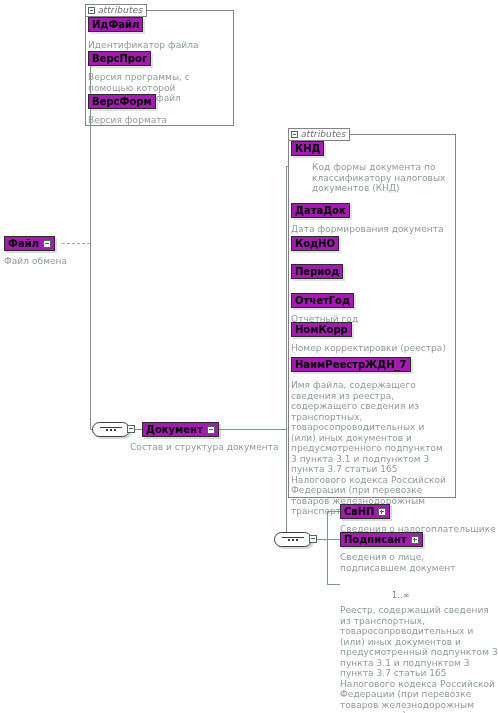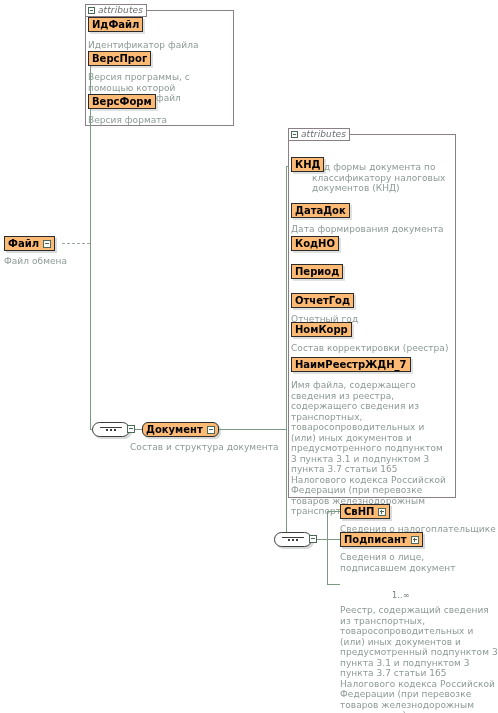--- a/index.html
+++ b/index.html
@@ -76,21 +76,21 @@
     top: 2px;
     height: 1px;
     background: #4a6a55;
   }
 
   
   .node {
     position: absolute;
     box-sizing: border-box;
     border: 1px solid #2b2b2b;
-    background: #fdba74;
+    background: #a21caf;
     height: 15px;
     display: flex;
     align-items: center;
     padding: 0 3px;
     z-index: 4;
     box-shadow: 2px 2px 0 rgba(140,150,145,0.35);
   }
   .node .node-label {
     font-size: 10px;
     font-weight: bold;
@@ -244,37 +244,37 @@
     <span class="seq-bar"></span>
     <span class="dots">
       <i></i>
         <i></i>
         <i></i>
     </span>
   </div>
   <div class="seq-exp" style="left:127px; top:425px;"></div>
   <div class="line h" style="left:135px; top:429px; width:7px;"></div>
 
-  <div class="node" style="left:142px; top:422px;border-radius:6px;">
+  <div class="node" style="left:142px; top:422px;">
     <span class="node-label">Документ</span>
     <span class="exp minus"></span>
   </div>
   <div class="desc" style="left:130px; top:442px; width:170px;">Состав и структура документа</div>
 
   <div class="line h" style="left:198px; top:429px; width:88px;"></div>
   <div class="line v" style="left:286px; top:166px; height:380px;"></div>
   <div class="line h" style="left:286px; top:166px; width:2px;"></div>
 
   <div class="attr-frame" style="left:288px; top:134px; width:168px; height:364px;"></div>
   <div class="attr-tab" style="left:288px; top:128px; width:62px;">
     <span class="minus-box"></span>
     <span class="tab-label">attributes</span>
   </div>
 
-  <div class="node attr-node" style="left:291px; top:157px;text-align:right;">
+  <div class="node attr-node" style="left:291px; top:141px;text-align:right;">
     <span class="node-label">КНД</span>
   </div>
   <div class="desc" style="left:291px; top:162px; width:160px;margin-left:21px;">Код формы документа по классификатору налоговых документов (КНД)</div>
 
   <div class="node attr-node" style="left:291px; top:203px;">
     <span class="node-label">ДатаДок</span>
   </div>
   <div class="desc" style="left:291px; top:224px; width:163px;">Дата формирования документа</div>
 
   <div class="node attr-node" style="left:291px; top:236px;">
@@ -286,21 +286,21 @@
   </div>
 
   <div class="node attr-node" style="left:291px; top:293px;">
     <span class="node-label">ОтчетГод</span>
   </div>
   <div class="desc" style="left:291px; top:314px; width:160px;">Отчетный год</div>
 
   <div class="node attr-node" style="left:291px; top:322px;">
     <span class="node-label">НомКорр</span>
   </div>
-  <div class="desc" style="left:291px; top:343px; width:162px;">Состав корректировки (реестра)</div>
+  <div class="desc" style="left:291px; top:343px; width:162px;">Номер корректировки (реестра)</div>
 
   <div class="node attr-node" style="left:291px; top:357px;">
     <span class="node-label">НаимРеестрЖДН_7</span>
   </div>
   <div class="desc" style="left:291px; top:380px; width:160px;">Имя файла, содержащего сведения из реестра, содержащего сведения из транспортных, товаросопроводительных и (или) иных документов и предусмотренного подпунктом 3 пункта 3.1 и подпунктом 3 пункта 3.7 статьи 165 Налогового кодекса Российской Федерации (при перевозке товаров железнодорожным транспортом)</div>
 
   <div class="seq" style="left:274px; top:532px;">
     <span class="seq-bar"></span>
     <span class="dots">
       <i></i>

